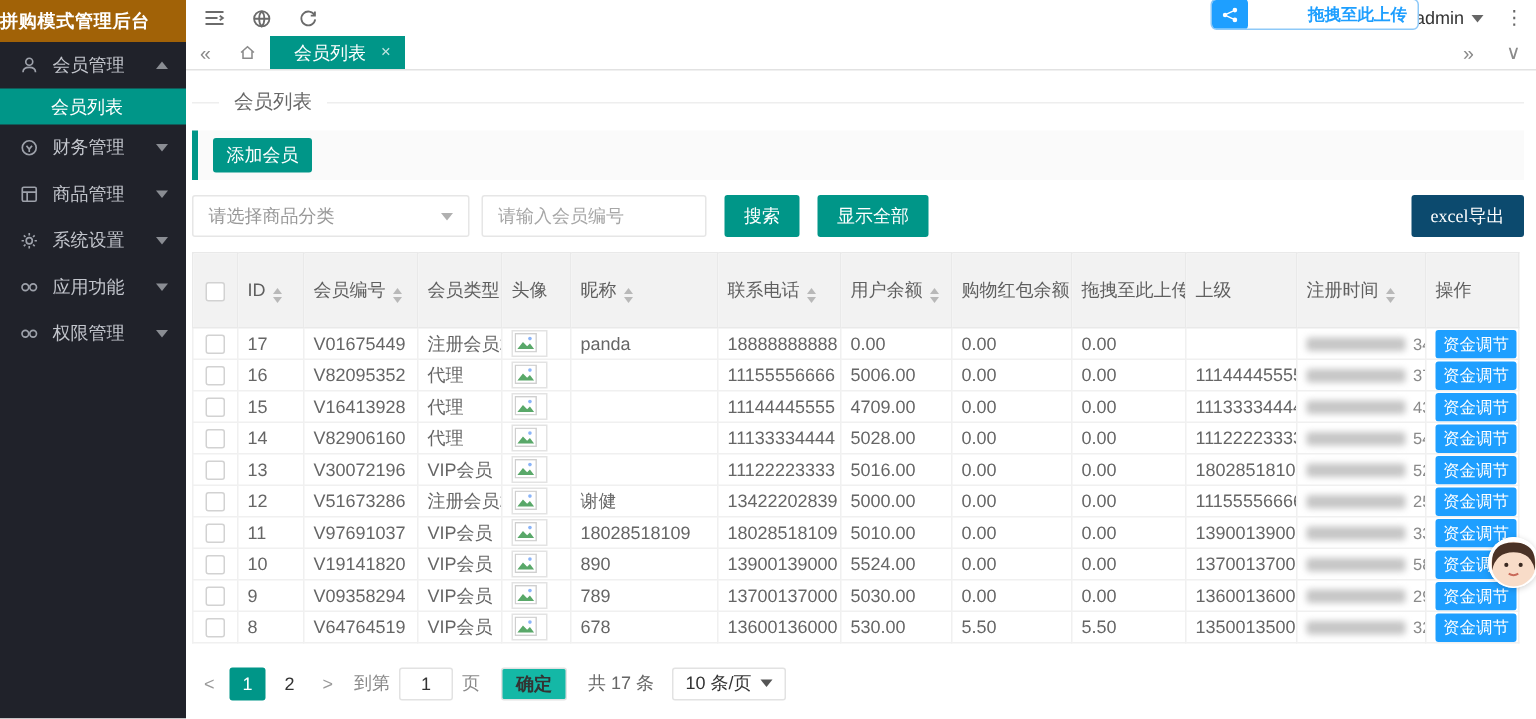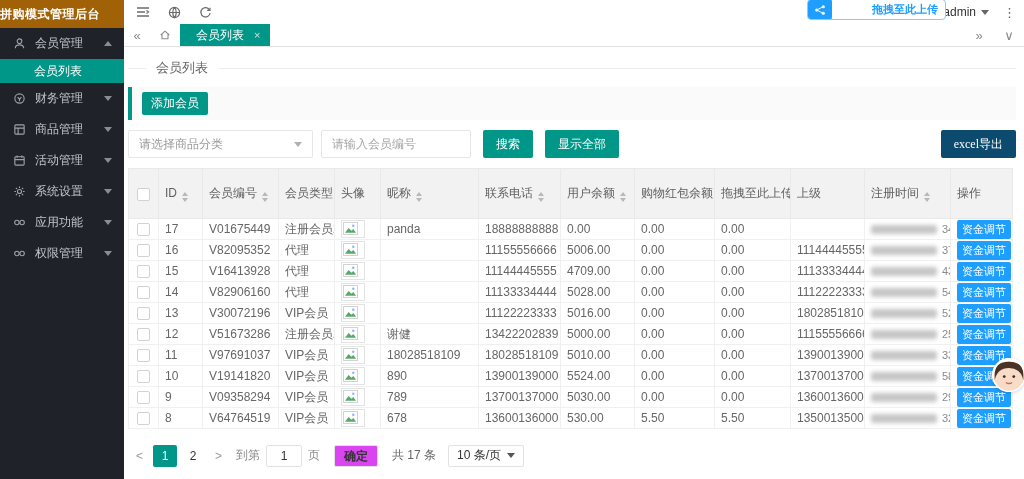--- a/index.html
+++ b/index.html
@@ -81,21 +81,21 @@
   .reg-suffix { color:#8a8a8a; font-size:11px; }
   .act-btn { background:#1E9FFF; color:#fff; font-size:11px; border:none; border-radius:2px; padding:2px 5px; cursor:pointer; font-family:inherit; }
 
   
   .pager { display:flex; align-items:center; margin-top:6px; font-size:12px; color:#666; }
   .pg-arrow { padding:0 8px; color:#9a9a9a; font-size:12px; cursor:pointer; }
   .pg-num { min-width:24px; height:22px; line-height:22px; text-align:center; padding:0 6px; margin:0 2px; border-radius:2px; cursor:pointer; color:#333; }
   .pg-num.active { background:#009688; color:#fff; }
   .pg-label { margin:1px 6px; color:#8a8a8a; }
   .pg-input { width:36px; height:22px; border:1px solid #e2e2e2; border-radius:2px; text-align:center; font-size:12px; color:#333; outline:none; font-family:inherit; }
-  .pg-btn { height:22px; line-height:20px; padding:0 9px; border:1px solid #e2e2e2; border-radius:2px; background:#d946ef; color:#333; font-weight:bold; font-size:12px; margin:0 8px; cursor:pointer; font-family:inherit; }
+  .pg-btn { height:22px; line-height:20px; padding:0 9px; border:1px solid #e2e2e2; border-radius:2px; background:#14b8a6; color:#333; font-weight:bold; font-size:12px; margin:0 8px; cursor:pointer; font-family:inherit; }
   .pg-total { margin:12px 6px; color:#666; }
   .pg-select { height:22px; border:1px solid #e2e2e2; border-radius:2px; display:flex; align-items:center; padding:0 8px; margin-left:6px; color:#333; cursor:pointer; background:#fff; }
   .pg-select .caret { margin-left:6px; width:0; height:0; border-left:4px solid transparent; border-right:4px solid transparent; border-top:5px solid #555; }
 
   .floating-avatar { position:absolute; right:-2px; top:358px; width:34px; height:34px; border-radius:50%; background:#fff; box-shadow:0 1px 4px rgba(0,0,0,.18); overflow:hidden; cursor:pointer; }
 </style>
 </head>
 <body>
 
 <div class="app">
@@ -134,30 +134,20 @@
         <span class="ni-icon">
           <svg width="13" height="13" viewBox="0 0 14 14">
               <rect x="2" y="2" width="10" height="10" rx="1"></rect>
               <path d="M2 5.5 H12 M5.5 5.5 V12"></path>
             </svg>
         </span>
         <span class="ni-label">商品管理</span>
         <span class="chev"></span>
       </div>
 
-      <div class="nav-item">
-        <span class="ni-icon">
-          <svg width="13" height="13" viewBox="0 0 14 14">
-              <rect x="2" y="3" width="10" height="9" rx="1"></rect>
-              <path d="M2 6 H12 M4.5 1.5 V4 M9.5 1.5 V4"></path>
-            </svg>
-        </span>
-        <span class="ni-label">活动管理</span>
-        <span class="chev"></span>
-      </div>
 
 
       <div class="nav-item">
         <span class="ni-icon">
           <svg width="13" height="13" viewBox="0 0 14 14">
               <circle cx="7" cy="7" r="2.2"></circle>
               <path d="M7 1.5 V3.2 M7 10.8 V12.5 M1.5 7 H3.2 M10.8 7 H12.5 M3.1 3.1 L4.3 4.3 M9.7 9.7 L10.9 10.9 M10.9 3.1 L9.7 4.3 M4.3 9.7 L3.1 10.9"></path>
             </svg>
         </span>
         <span class="ni-label">系统设置</span>

